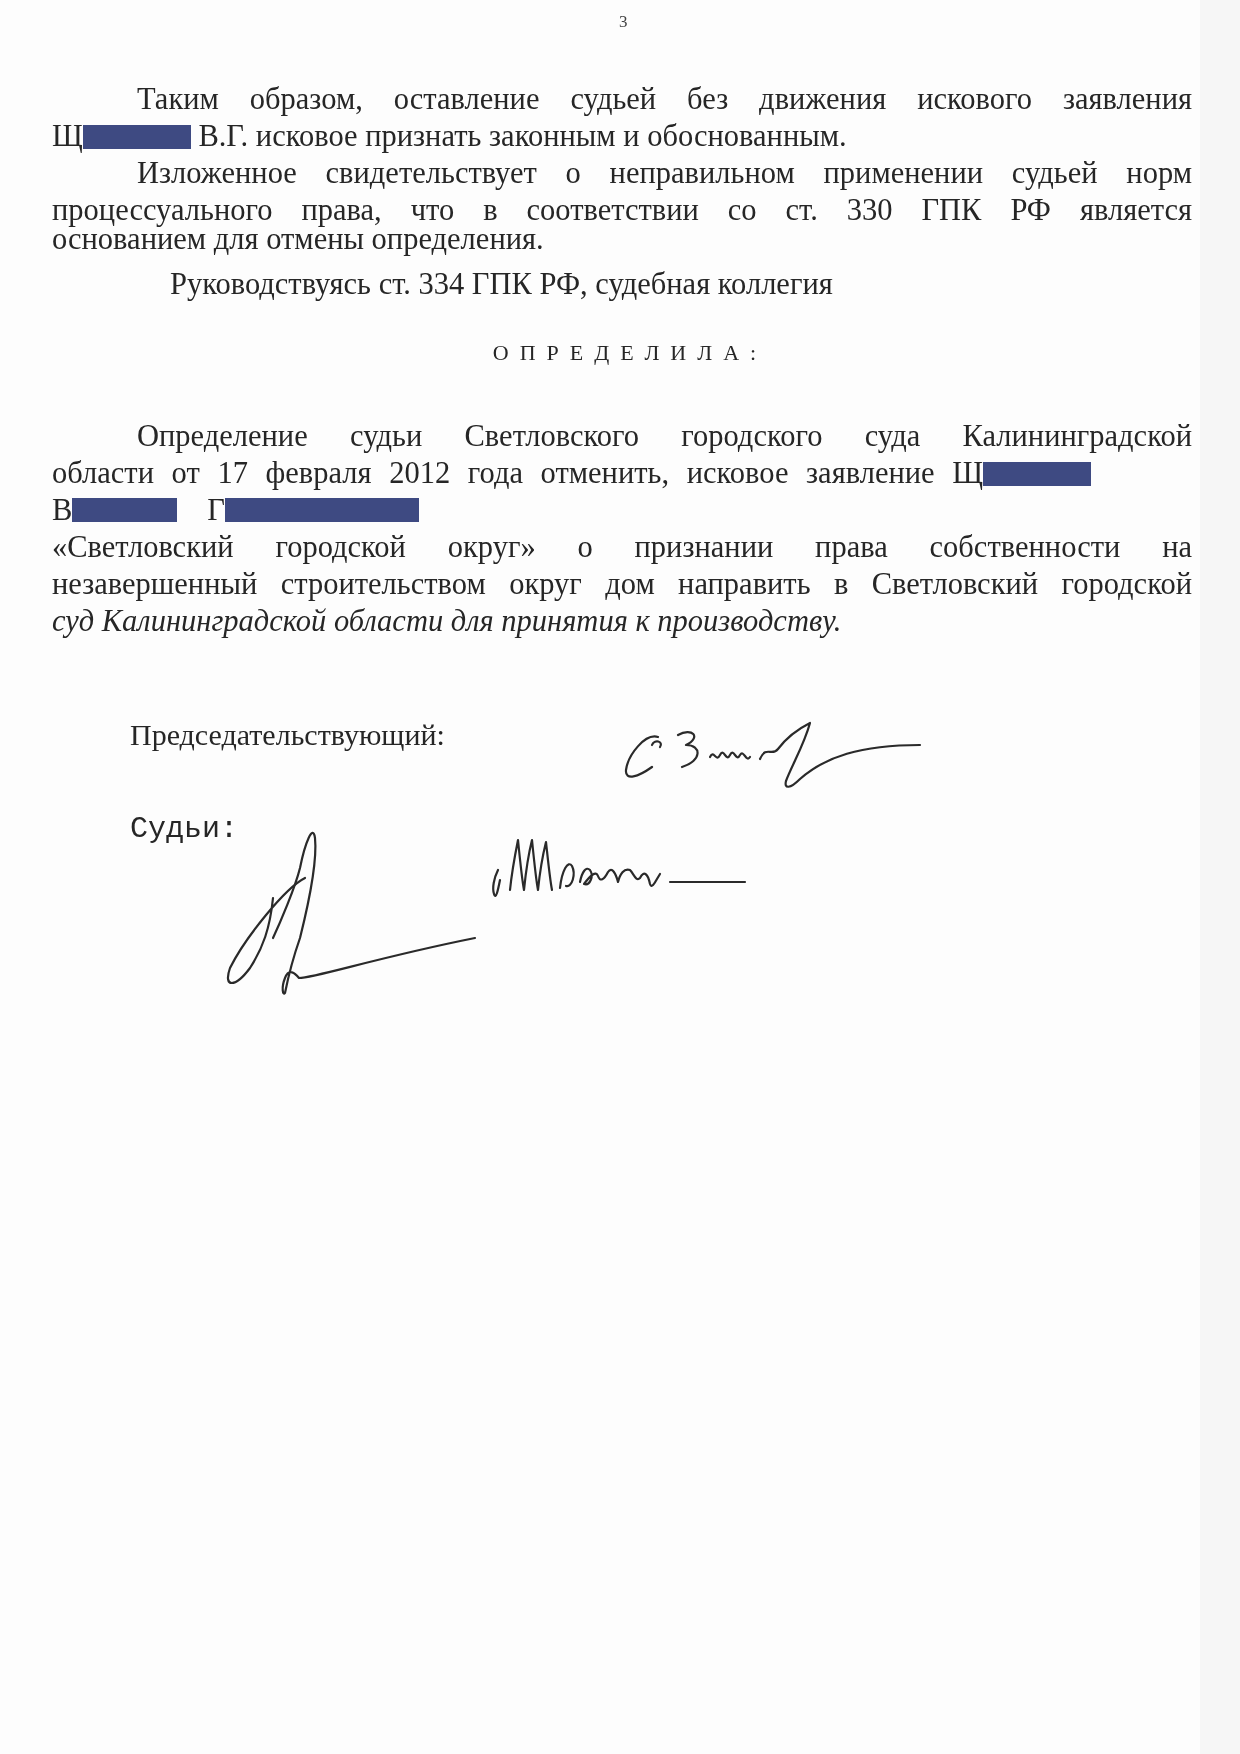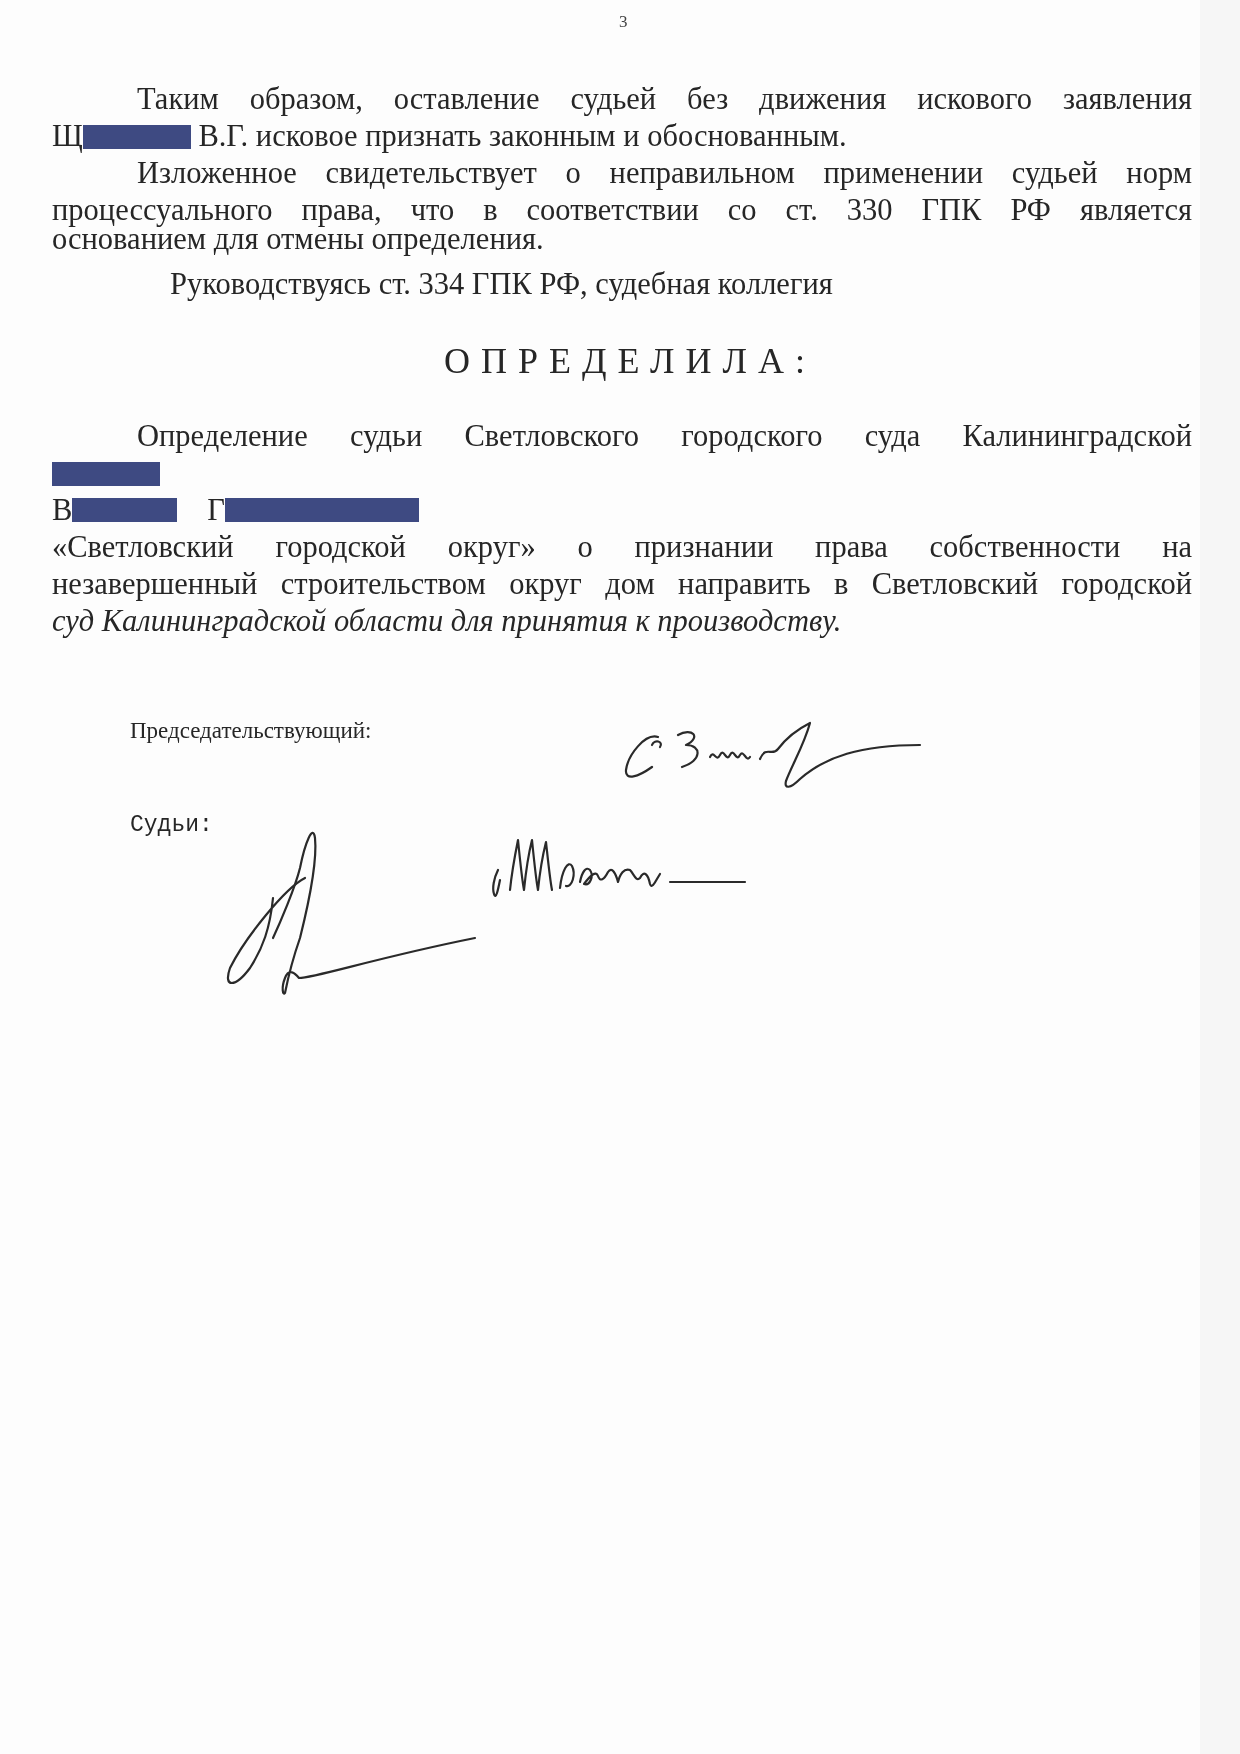--- a/index.html
+++ b/index.html
@@ -23,23 +23,23 @@
   .justify {
     width: 1140px; text-align: justify; text-align-last: justify;
   }
   .indent { left: 85px; }
   .indent.justify { width: 1055px; }
   .redact {
     display: inline-block; background: #3e4a82; height: 24px; vertical-align: -3px;
   }
   .heading {
     position: absolute; top: 340px; left: 0; width: 1240px; text-align: center;
-    font-size: 36px; letter-spacing: 11px; padding-left: 20px; box-sizing: border-box;
+    font-size: 22px; letter-spacing: 11px; padding-left: 20px; box-sizing: border-box;
   }
-  .sig-label { position: absolute; font-size: 23px; }
+  .sig-label { position: absolute; font-size: 30px; }
   svg.sig { position: absolute; overflow: visible; }
   svg.sig path { fill: none; stroke: #2a2a2a; stroke-width: 2.2; stroke-linecap: round; stroke-linejoin: round; }
 </style>
 </head>
 <body>
 
 <div class="page-edge"></div>
 
 <div class="page-number">3</div>
 
@@ -59,21 +59,21 @@
 
 <div class="block" style="top:265px;">
   <div class="line indent" style="top:0;margin-left:33px;">Руководствуясь ст. 334 ГПК РФ, судебная коллегия</div>
 </div>
 
 <div class="heading">ОПРЕДЕЛИЛА:</div>
 
 <div class="block" style="top:417px;">
   <div class="line indent justify" style="top:0;">Определение судьи Светловского городского суда Калининградской</div>
   <div class="line" style="top:37px; width:1140px;">
-    <span class="redact" style="width:108px;"></span>
+    <span style="word-spacing:10px;">области от 17 февраля 2012 года отменить, исковое заявление Щ</span><span class="redact" style="width:108px;"></span>
   </div>
   <div class="line" style="top:74px; width:1140px; display:flex; align-items:center;">
     <span>В</span>
     <span class="redact" style="width:105px; margin-left:0;"></span>
     <span style="margin-left:30px;">Г</span>
     <span class="redact" style="width:194px;"></span>
   </div>
   <div class="line justify" style="top:111px;">«Светловский городской округ» о признании права собственности на</div>
   <div class="line justify" style="top:148px;">незавершенный строительством округ дом направить в Светловский городской</div>
   <div class="line" style="top:185px;font-style:italic;">суд Калининградской области для принятия к производству.</div>

